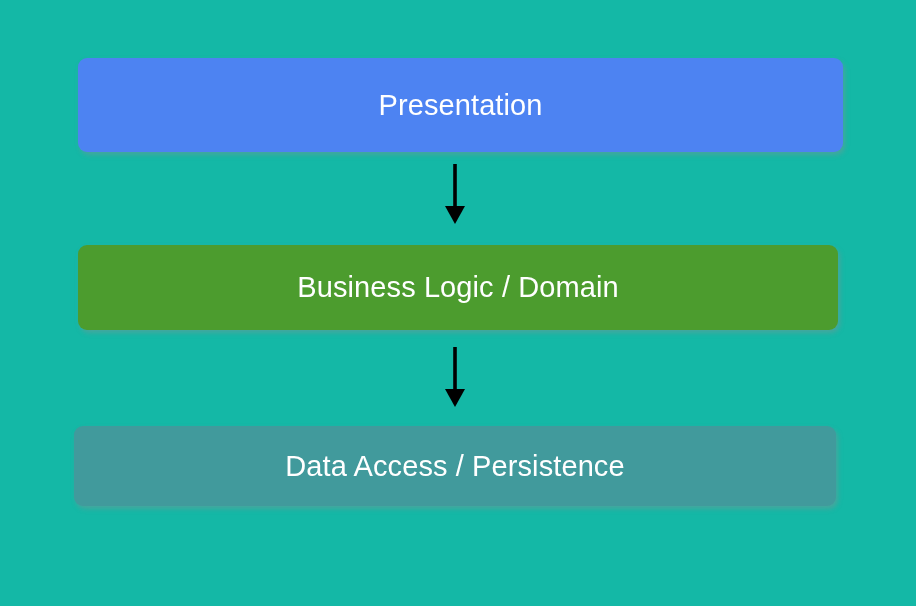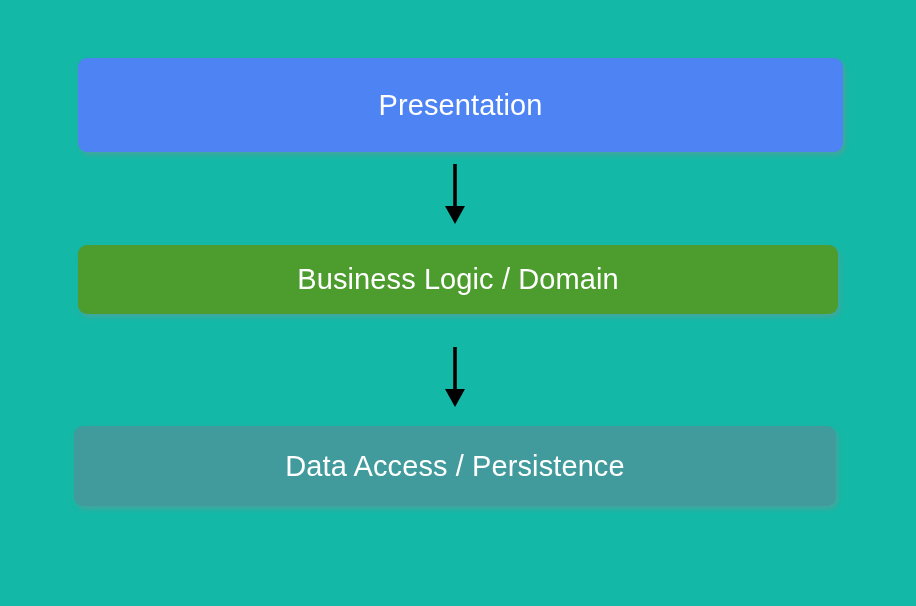--- a/index.html
+++ b/index.html
@@ -42,21 +42,21 @@
   #box-presentation {
     left: 78px;
     top: 58px;
     width: 765px;
     height: 94px;
   }
   #box-business-logic {
     left: 78px;
     top: 245px;
     width: 760px;
-    height: 69px;
+    height: 85px;
   }
   #box-data-access {
     left: 74px;
     top: 426px;
     width: 762px;
     height: 80px;
   }
   
   .flow-arrow {
     position: absolute;

